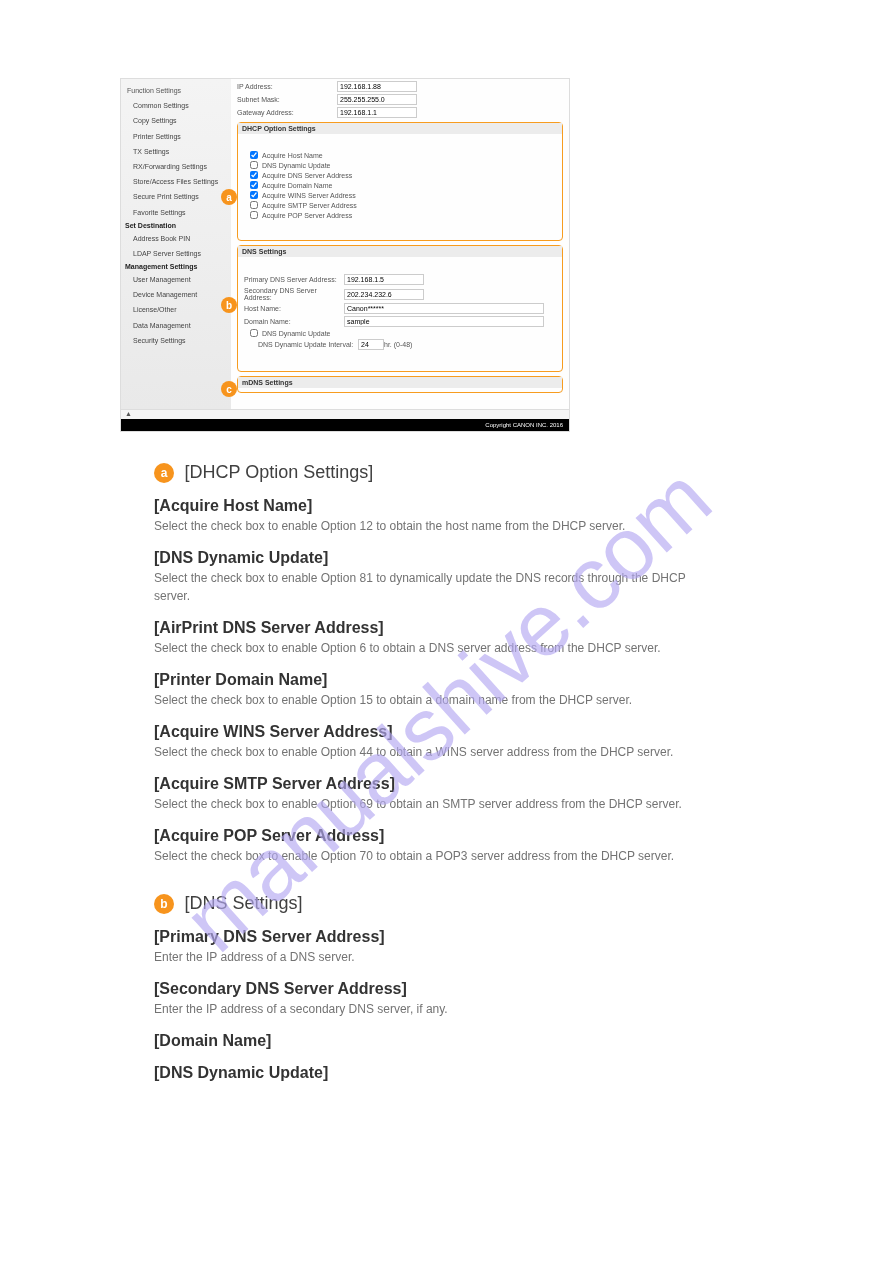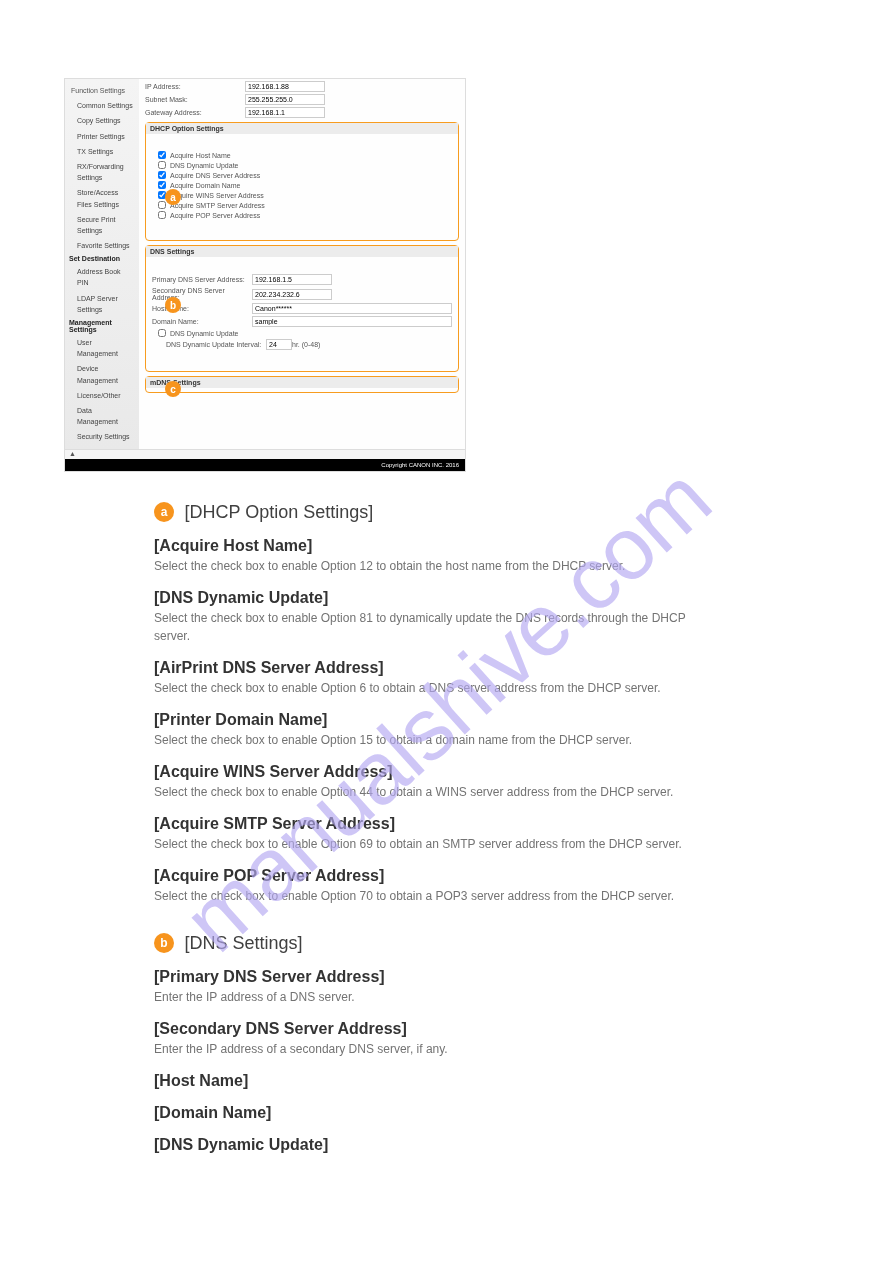--- a/index.html
+++ b/index.html
@@ -3,21 +3,21 @@
 <meta charset="utf-8">
 <style>
   * { box-sizing: border-box; margin: 0; padding: 0; }
   body { font-family: Arial, Helvetica, sans-serif; background: #fff; color: #333; width: 893px; height: 1263px; position: relative; overflow: hidden; }
   .page { position: relative; width: 100%; height: 100%; }
 
   
   .watermark { position: absolute; top: 50%; left: 50%; transform: translate(-50%, -50%) rotate(-42deg); font-size: 88px; font-weight: 400; color: #b4a8f2; opacity: 0.65; pointer-events: none; z-index: 5; white-space: nowrap; letter-spacing: -1px; }
 
   
-  .shot { position: relative; width: 402px; margin-left: 64px; margin-top: 78px; background: linear-gradient(#fafafa,#efefef); border: 1px solid #ddd; font-size: 7px; color: #555; }
+  .shot { position: relative; width: 450px; margin-left: 120px; margin-top: 78px; background: linear-gradient(#fafafa,#efefef); border: 1px solid #ddd; font-size: 7px; color: #555; }
   .shot .body { display: flex; }
   .shot .sidebar { width: 110px; background: linear-gradient(#f4f4f4,#e9e9e9); padding: 4px 0; }
   .shot .side-item { padding: 2px 6px; line-height: 1.6; cursor: pointer; }
   .shot .side-sub { padding-left: 12px; color: #444; }
   .shot .side-head { font-weight: bold; color: #222; padding: 2px 4px; }
   .shot .side-head2 { font-weight: bold; color: #222; padding: 2px 4px; }
   .shot .main { flex: 1; padding: 0 6px 12px 6px; background: #fefefe; }
   .shot .kv { display: flex; align-items: center; margin: 2px 0; }
   .shot .kv label { width: 100px; }
   .shot .kv input[type="text"] { width: 80px; height: 11px; border: 1px solid #ccc; font-size: 7px; padding: 0 2px; background: #fff; }
@@ -194,21 +194,20 @@
     <div class="expl-block">
       <span class="expl-marker">b</span>
       <span class="expl-title">[DNS Settings]</span>
 
       <div class="opt">[Primary DNS Server Address]</div>
       <div class="opt-desc">Enter the IP address of a DNS server.</div>
 
       <div class="opt">[Secondary DNS Server Address]</div>
       <div class="opt-desc">Enter the IP address of a secondary DNS server, if any.</div>
 
-      <div class="opt">[Host Name]</div>
 
       <div class="opt">[Domain Name]</div>
 
       <div class="opt">[DNS Dynamic Update]</div>
     </div>
   </div>
 
 </div>
 
 </body></html>

